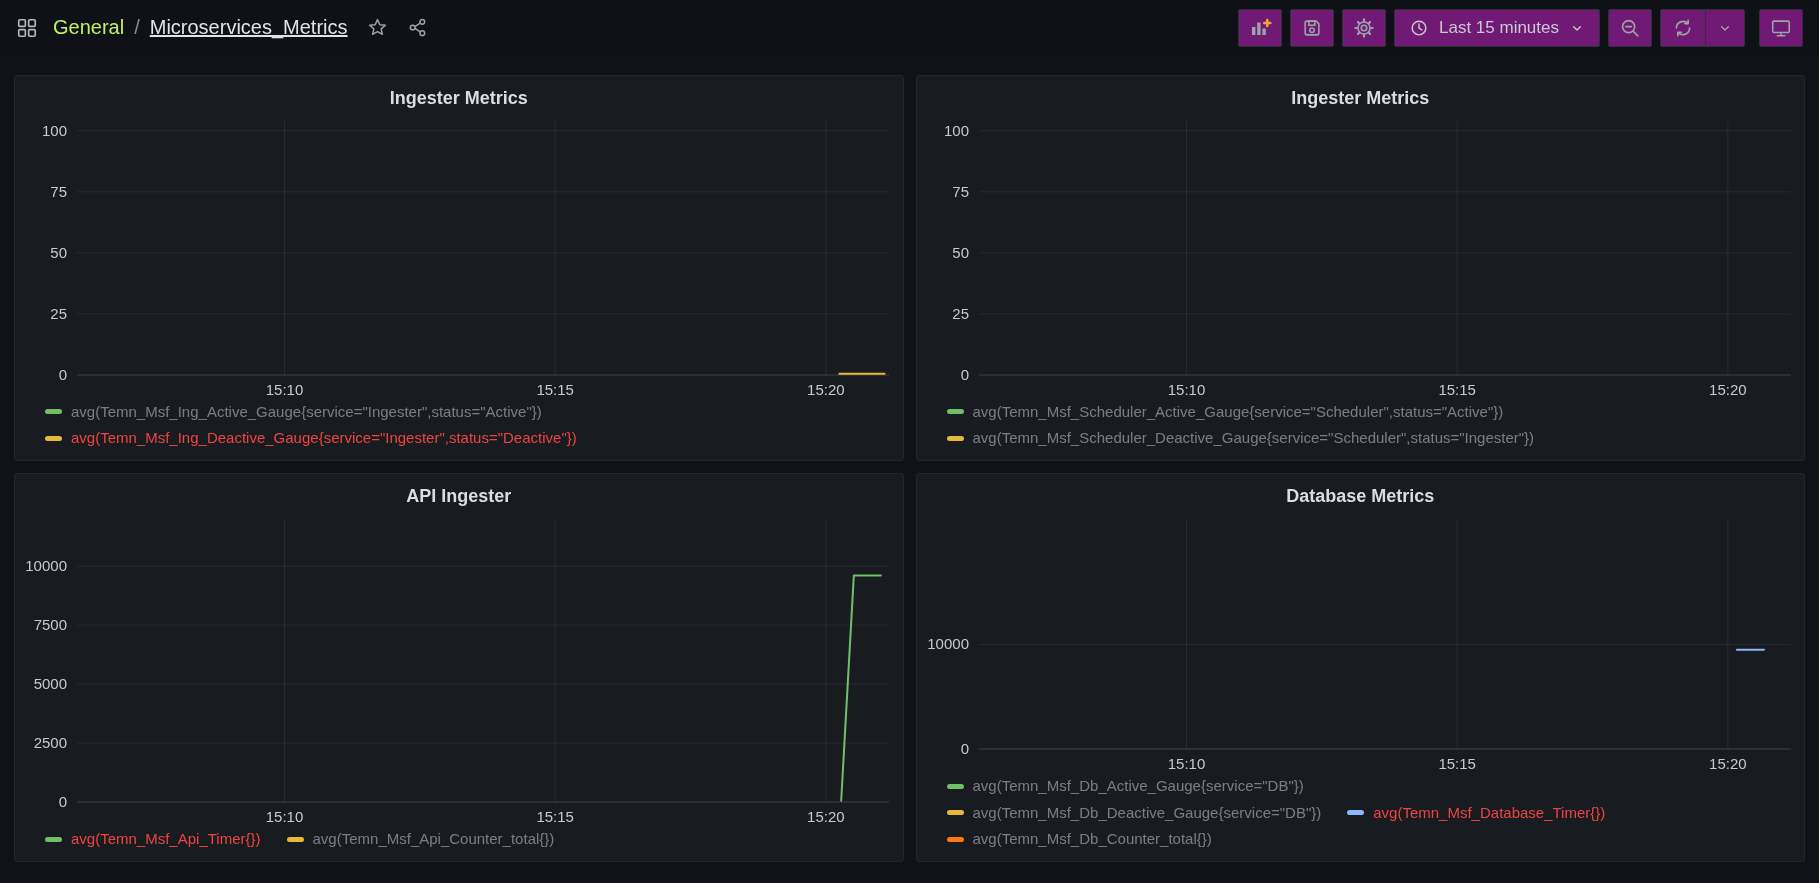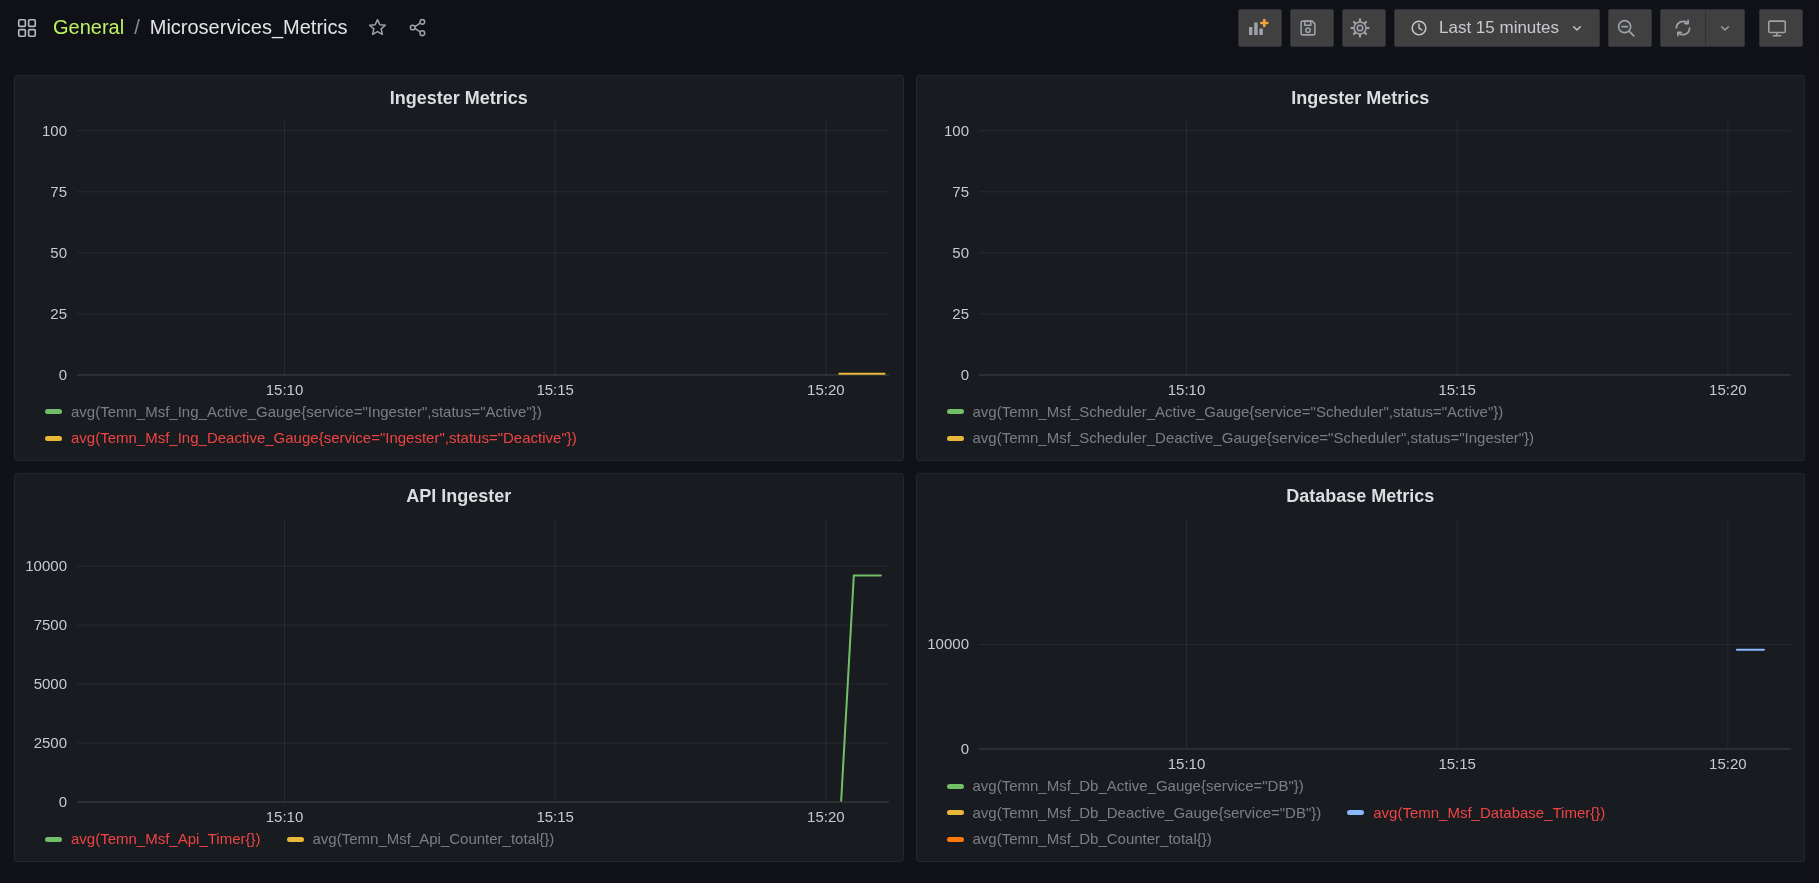--- a/index.html
+++ b/index.html
@@ -10,25 +10,25 @@
     font-family:"Liberation Sans","DejaVu Sans",sans-serif;
   }
   
   .header { height:55px; display:flex; align-items:center; justify-content:space-between;
             padding:0 16px; background:#0f1116; }
   .crumbs { display:flex; align-items:center; gap:15px; }
   .crumbs .nav-ic { color:#b6b8bf; display:flex; }
   .crumb-line { display:flex; align-items:center; gap:10px; font-size:20px; }
   .crumb-section { color:#bef264; cursor:pointer; }
   .crumb-sep { color:rgba(204,204,220,0.65); }
-  .crumb-title { color:#e2e3e6; cursor:pointer; }
+  .crumb-title { color:#e2e3e6; cursor:pointer;text-decoration:underline; }
   .crumb-ic { color:#9da2ab; display:flex; cursor:pointer; margin-left:4px; }
   .toolbar { display:flex; align-items:center; gap:8px; }
-  .tbtn { height:38px; min-width:44px; display:flex; align-items:center; justify-content:flex-start;
-          background:#404040; border:1px solid #2e313a; border-radius:2px;
+  .tbtn { height:38px; min-width:44px; display:flex; align-items:center; justify-content:center;
+          background:#701a75; border:1px solid #2e313a; border-radius:2px;
           color:#9da2ab; cursor:pointer; }
   .tbtn svg { display:block; }
   .timepicker { padding:0 14px; gap:10px; font-size:17px; font-weight:500; color:#c9cacf; }
   .split { padding:0; }
   .split .half { height:100%; display:flex; align-items:center; justify-content:center; padding:0 11px; }
   .split .half + .half { border-left:1px solid #2e313a; }
   .kiosk { margin-left:6px; }
   
   .dash { display:grid; grid-template-columns:1fr 1fr; grid-template-rows:386px 389px;
           gap:12px; padding:20px 14px 14px; }

